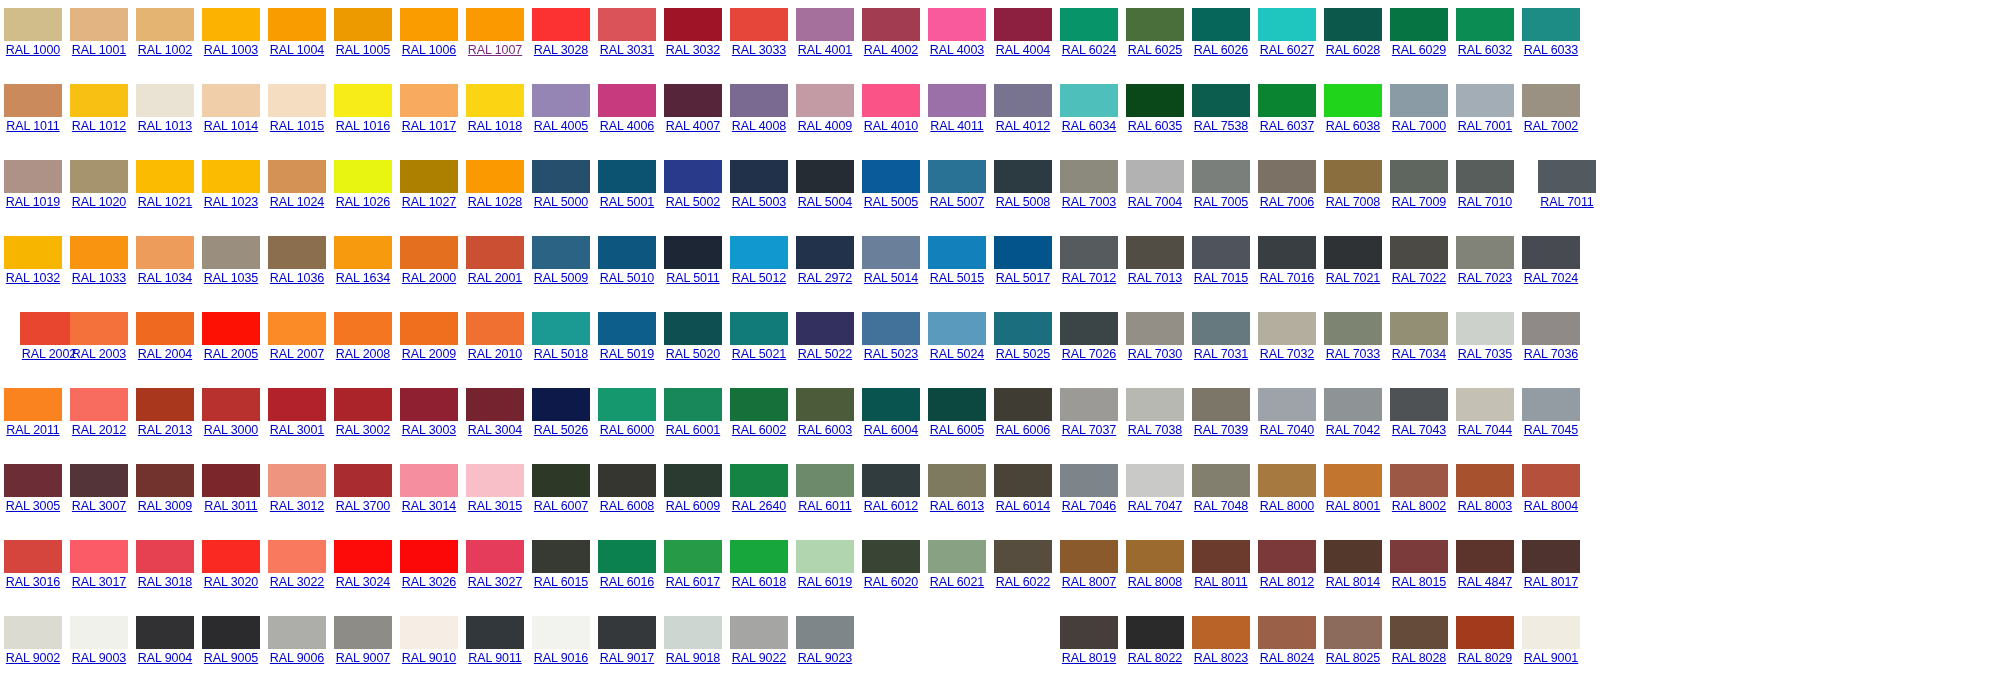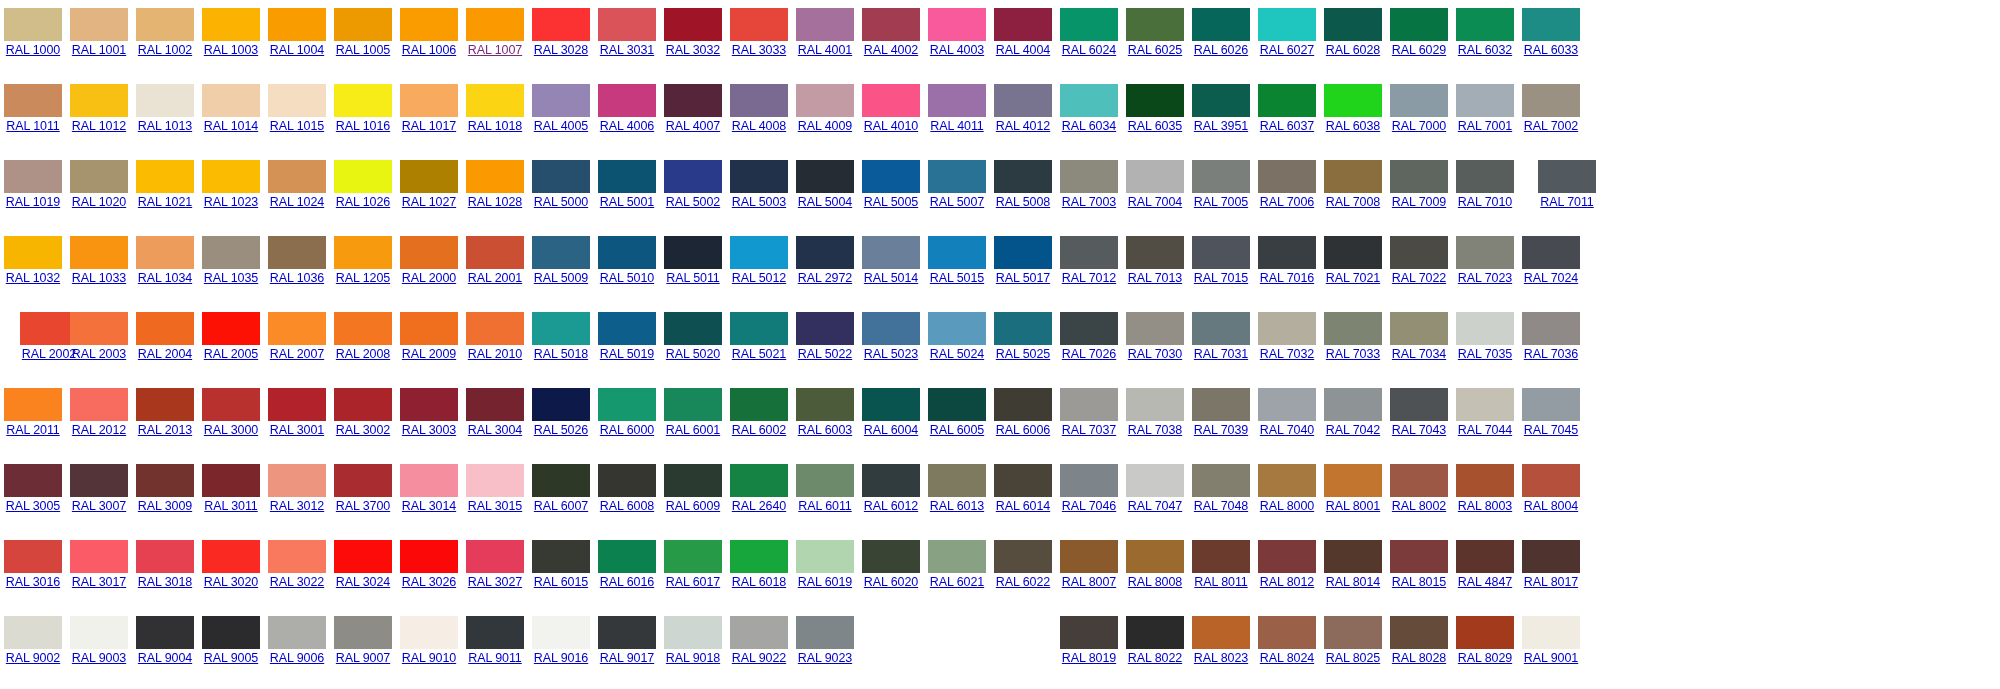--- a/index.html
+++ b/index.html
@@ -217,21 +217,21 @@
     <div class="swatch-cell" style="left: 1056px; top: 76px;">
       <div class="swatch" style="background: rgb(79, 191, 187);"></div>
       <a class="swatch-label" href="#">RAL 6034</a>
     </div>
     <div class="swatch-cell" style="left: 1122px; top: 76px;">
       <div class="swatch" style="background: rgb(11, 72, 25);"></div>
       <a class="swatch-label" href="#">RAL 6035</a>
     </div>
     <div class="swatch-cell" style="left: 1188px; top: 76px;">
       <div class="swatch" style="background: rgb(13, 93, 79);"></div>
-      <a class="swatch-label" href="#">RAL 3951</a>
+      <a class="swatch-label" href="#">RAL 7538</a>
     </div>
     <div class="swatch-cell" style="left: 1254px; top: 76px;">
       <div class="swatch" style="background: rgb(10, 132, 48);"></div>
       <a class="swatch-label" href="#">RAL 6037</a>
     </div>
     <div class="swatch-cell" style="left: 1320px; top: 76px;">
       <div class="swatch" style="background: rgb(31, 212, 26);"></div>
       <a class="swatch-label" href="#">RAL 6038</a>
     </div>
     <div class="swatch-cell" style="left: 1386px; top: 76px;">
@@ -357,21 +357,21 @@
     <div class="swatch-cell" style="left: 198px; top: 228px;">
       <div class="swatch" style="background: rgb(154, 142, 127);"></div>
       <a class="swatch-label" href="#">RAL 1035</a>
     </div>
     <div class="swatch-cell" style="left: 264px; top: 228px;">
       <div class="swatch" style="background: rgb(138, 110, 78);"></div>
       <a class="swatch-label" href="#">RAL 1036</a>
     </div>
     <div class="swatch-cell" style="left: 330px; top: 228px;">
       <div class="swatch" style="background: rgb(247, 154, 13);"></div>
-      <a class="swatch-label" href="#">RAL 1205</a>
+      <a class="swatch-label" href="#">RAL 1634</a>
     </div>
     <div class="swatch-cell" style="left: 396px; top: 228px;">
       <div class="swatch" style="background: rgb(228, 112, 31);"></div>
       <a class="swatch-label" href="#">RAL 2000</a>
     </div>
     <div class="swatch-cell" style="left: 462px; top: 228px;">
       <div class="swatch" style="background: rgb(203, 79, 50);"></div>
       <a class="swatch-label" href="#">RAL 2001</a>
     </div>
     <div class="swatch-cell" style="left: 528px; top: 228px;">

